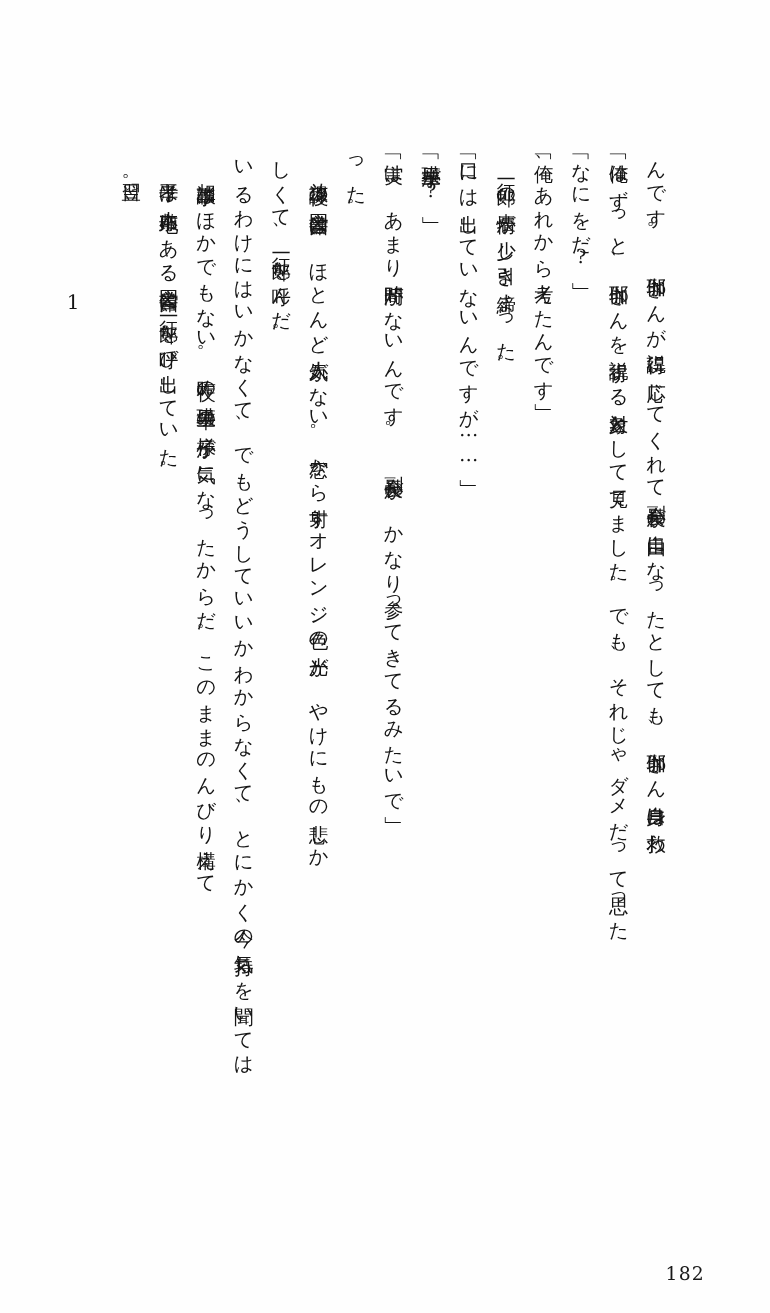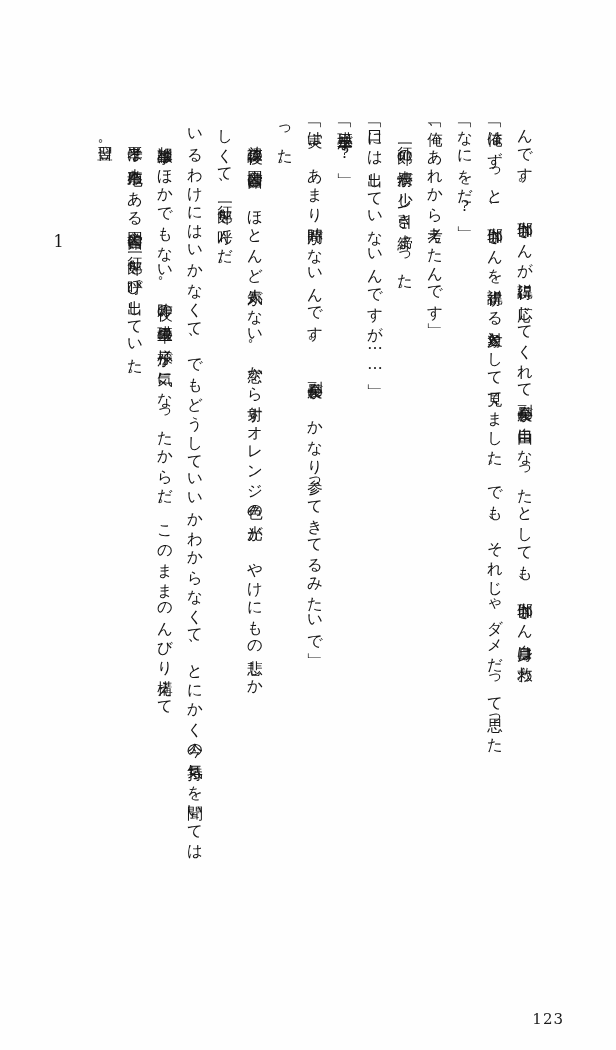--- a/index.html
+++ b/index.html
@@ -97,14 +97,14 @@
     <div class="column">「実は、あまり時間がないんです。　副会長が、かなり参ってきてるみたいで」</div>
     <div class="column">「瑛里華が?」</div>
     <div class="column">「口には出していないんですが……」</div>
     <div class="column indent">征一郎の表情が少し引き締まった。</div>
     <div class="column">「俺、あれから考えたんです」</div>
     <div class="column">「なにをだ?」</div>
     <div class="column">「俺はずっと、伽耶さんを説得する対象として見てました。でも、それじゃダメだって思った</div>
     <div class="column">んです。　伽耶さんが説得に応じてくれて副会長が自由になったとしても、伽耶さん自身は救わ</div>
   </div>
 
-  <div class="folio">123</div>
+  <div class="folio">182</div>
 </div>
 
 </body></html>

